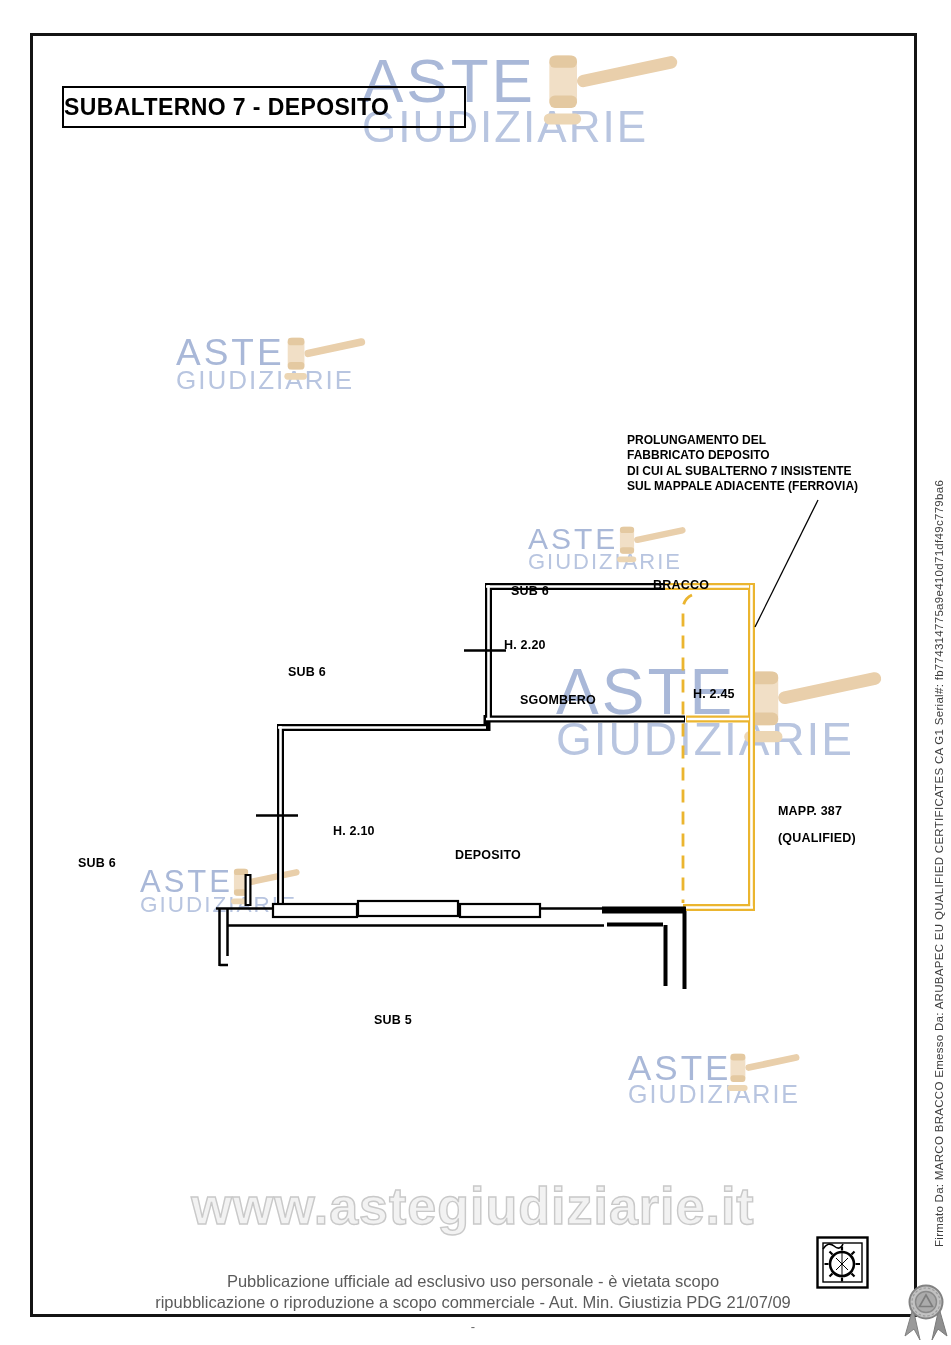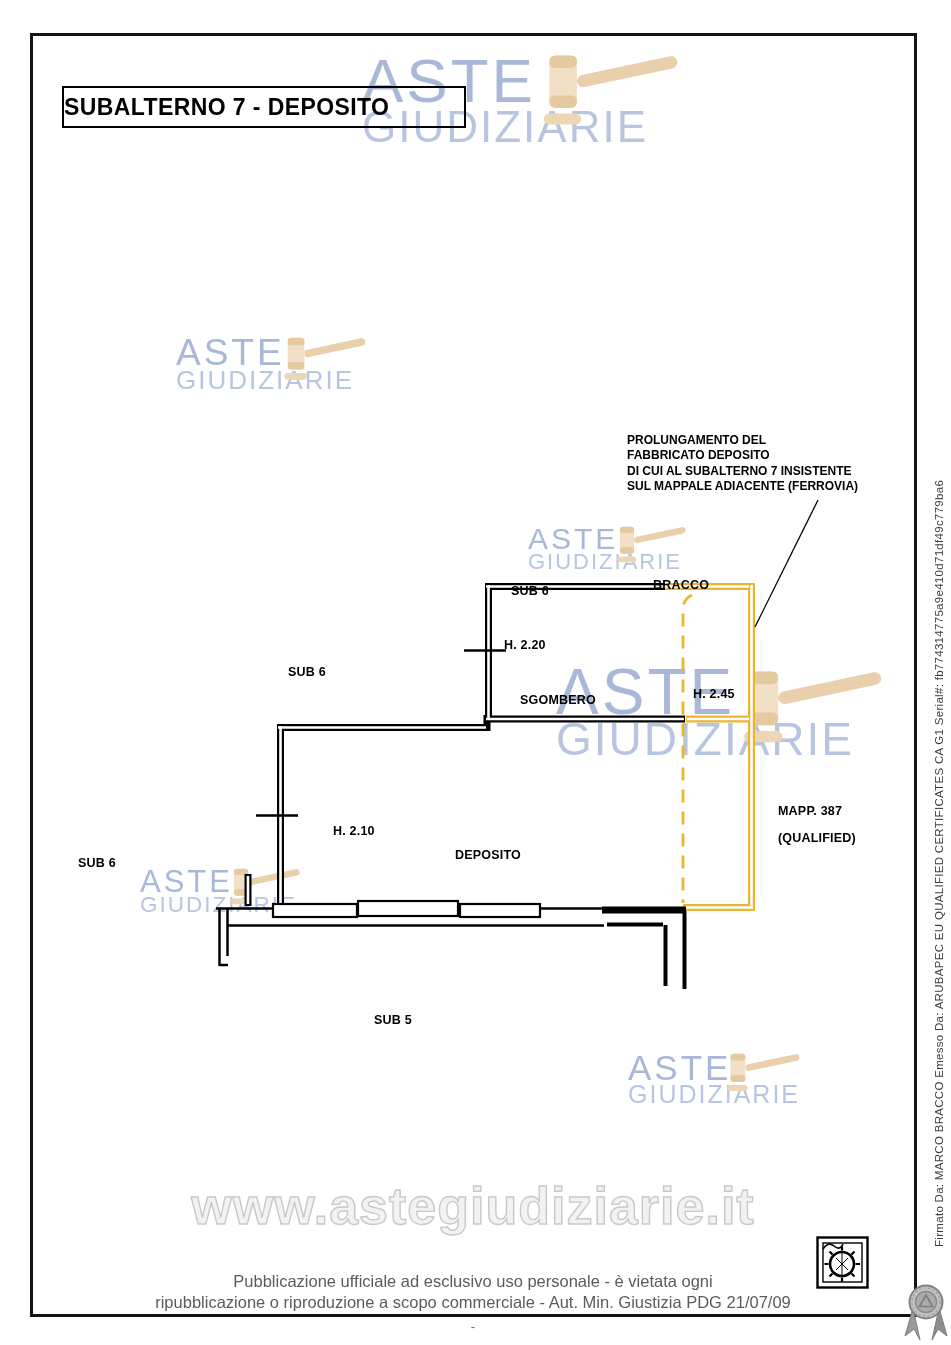--- a/index.html
+++ b/index.html
@@ -163,21 +163,21 @@
   <div class="lbl" style="left:78px; top:818px">SUB 6</div>
   <div class="lbl" style="left:778px; top:766px">MAPP. 387</div>
   <div class="lbl" style="left:778px; top:793px">(QUALIFIED)</div>
   <div class="lbl" style="left:374px; top:975px">SUB 5</div>
 
   <div class="title-box">
     <span>SUBALTERNO 7 - DEPOSITO</span>
   </div>
 
   <div class="footer">
-    <div>Pubblicazione ufficiale ad esclusivo uso personale - è vietata ogni</div>
+    <div>Pubblicazione ufficiale ad esclusivo uso personale - è vietata scopo</div>
     <div>ripubblicazione o riproduzione a scopo commerciale - Aut. Min. Giustizia PDG 21/07/09</div>
   </div>
   <div class="page-mark">-</div>
 
   <div class="vsig">Firmato Da: MARCO BRACCO Emesso Da: ARUBAPEC EU QUALIFIED CERTIFICATES CA G1 Serial#: fb774314775a9e410d71df49c779ba6</div>
 
   <svg class="stamp-svg" width="56" height="56" viewBox="0 0 56 56">
     <rect x="1.5" y="1.5" width="50" height="50" fill="#fff" stroke="#000" stroke-width="2.4"></rect>
     <rect x="7" y="7" width="39" height="39" fill="none" stroke="#000" stroke-width="1.4"></rect>
     <circle cx="26" cy="28" r="12" fill="none" stroke="#000" stroke-width="2.6"></circle>

